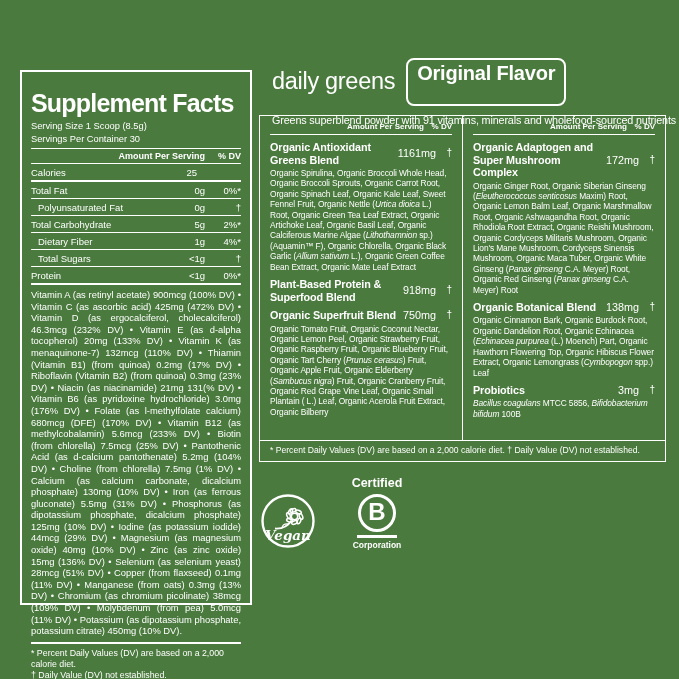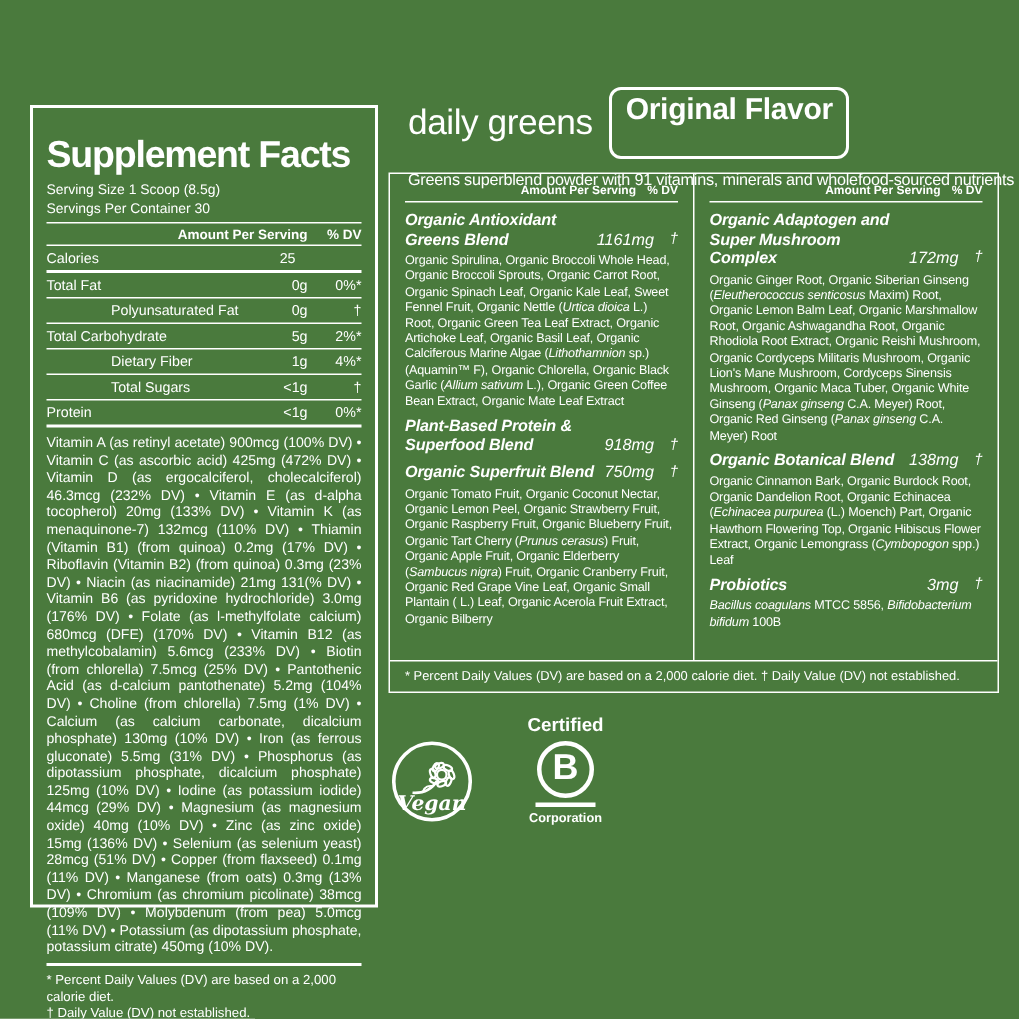--- a/index.html
+++ b/index.html
@@ -13,21 +13,21 @@
   .sf-title { font-size:25px; font-weight:bold; letter-spacing:-0.8px; line-height:1.08; margin:1px 0 3px; }
   .sf-serving { font-size:9.3px; line-height:12.5px; }
   .sf-head { display:flex; margin-top:3px; border-top:1px solid #fff; border-bottom:1px solid #fff;
              font-size:9px; font-weight:bold; padding:2px 0; align-items:baseline; }
   .sf-head .aps { flex:1; text-align:right; }
   .sf-head .dvc { width:36px; text-align:right; }
   .sf-row { display:flex; font-size:9.5px; padding:2.5px 0; align-items:baseline; border-top:1px solid #fff; }
   .sf-row.first { border-top:none; }
   .sf-row.thick { border-top:2.5px solid #fff; }
   .sf-row .lbl { flex:1; }
-  .sf-row.sub .lbl { padding-left:7px;margin-left:36px; }
+  .sf-row.sub .lbl { padding-left:7px; }
   .sf-row .amt { width:34px; text-align:right; }
   .sf-row .dvc { width:36px; text-align:right; }
   .sf-row .amt.cal { padding-right:8px; }
   .vitamins { margin-top:0; border-top:2.5px solid #fff; padding-top:4px; font-size:9.4px;
               line-height:11.6px; text-align:justify; }
   .sf-foot { margin-top:5px; border-top:2px solid #fff; padding-top:4px; font-size:8.8px; line-height:11.3px; }
 
   
   .product-header { position:absolute; left:272px; top:58px; width:412px; }
   .title-row { display:flex; align-items:center; gap:11px; }
@@ -39,21 +39,21 @@
   
   .blend-panel { position:absolute; left:259px; top:115px; width:407px; height:347px;
                  border:1.5px solid #fff; display:flex; flex-direction:column; }
   .columns { flex:1; display:flex; min-height:0; overflow:hidden; }
   .col { flex:1; padding:6px 10px 0 10px; overflow:hidden; }
   .col + .col { border-left:1.5px solid #fff; }
   .col-head { display:flex; font-size:8px; font-weight:bold; padding-bottom:3px;
               border-bottom:1.5px solid #fff; align-items:baseline; }
   .col-head .aps { flex:1; text-align:right; }
   .col-head .dvc { width:28px; text-align:right; }
-  .blend-head { display:flex; align-items:flex-end; margin-top:6px;font-style:italic; }
+  .blend-head { display:flex; align-items:center; margin-top:6px; }
   .blend-name { flex:1; font-size:10.8px; font-weight:bold; line-height:12.5px; letter-spacing:-0.1px; }
   .blend-amt { font-size:10.8px; margin-left:4px; line-height:12.5px; }
   .blend-dv { width:16px; text-align:right; font-size:10px; line-height:12.5px; }
   .blend-ing { margin-top:2px; font-size:8.4px; line-height:10.4px; letter-spacing:-0.1px; }
   .panel-foot { border-top:1.5px solid #fff; padding:4px 10px 6px; font-size:8.6px; line-height:10px; }
 
   
   .certs { position:absolute; left:260px; top:476px; display:flex; gap:26px; align-items:flex-start; }
   .vegan-wrap { margin-top:17px; }
   .bcorp { display:flex; flex-direction:column; align-items:center; width:70px; }

